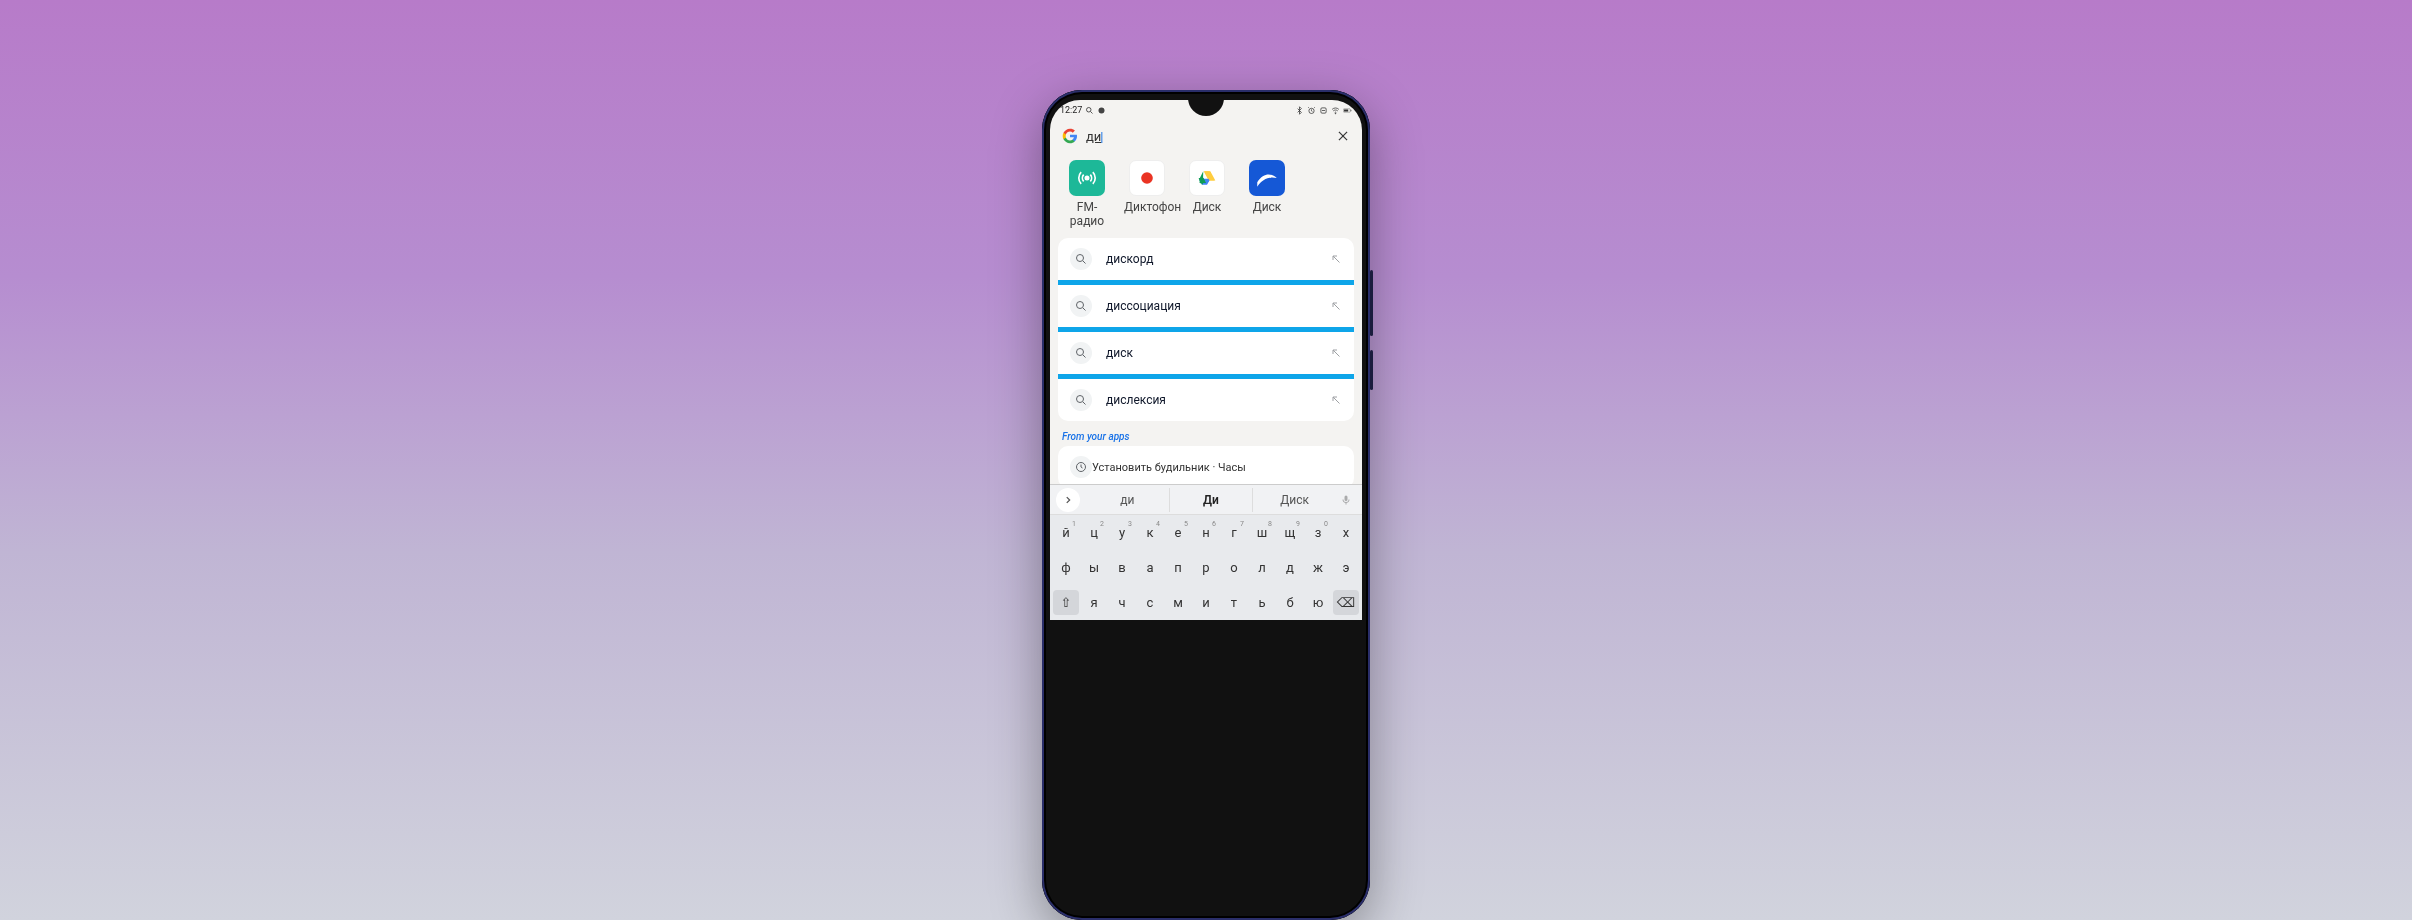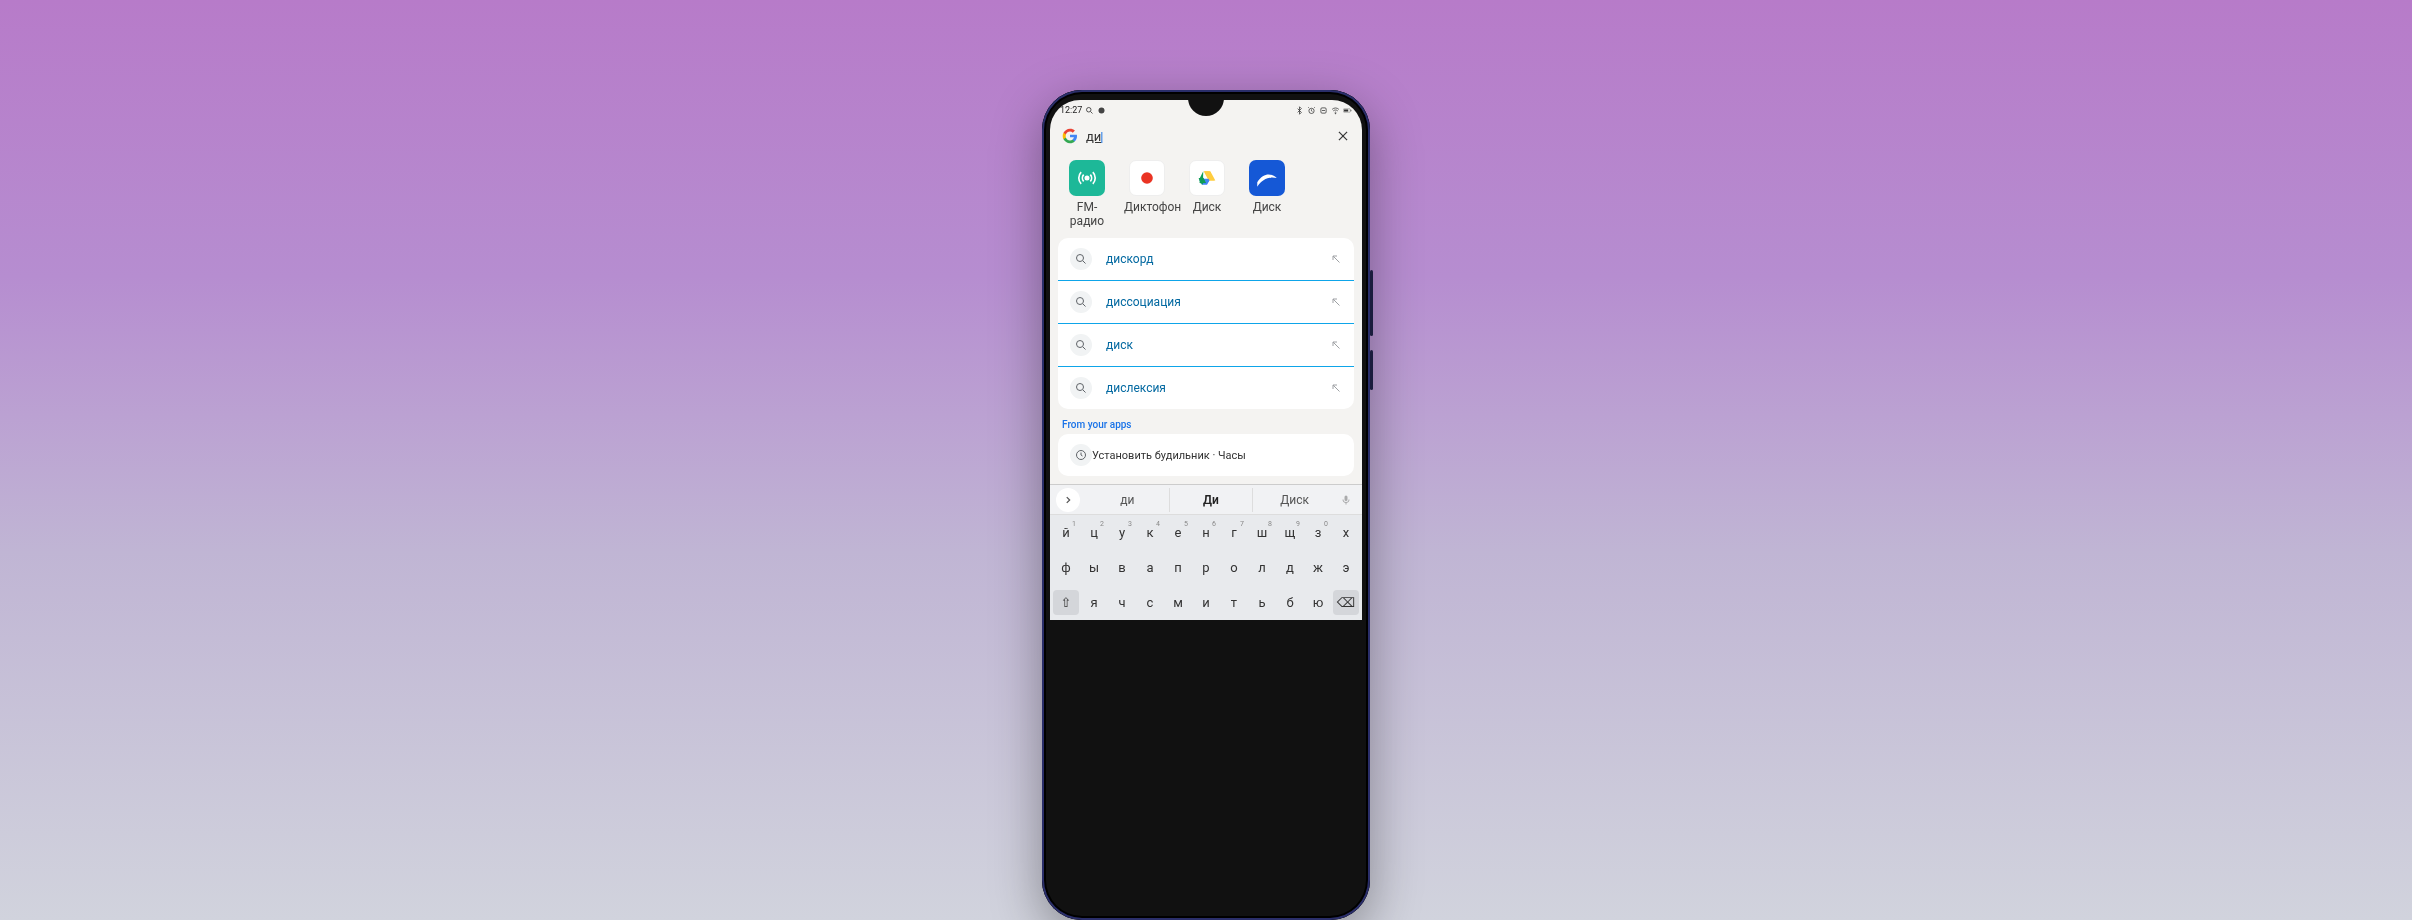--- a/index.html
+++ b/index.html
@@ -60,28 +60,28 @@
   @keyframes blink { 50% {opacity:0;} }
   .close-x { width: 14px; height: 14px; }
   .apps-row { display: flex; gap: 14px; padding: 8px 14px 10px; }
   .app { width: 46px; text-align: center; }
   .app-icon { width: 36px; height: 36px; border-radius: 7px; margin: 0 auto 4px; display:flex; align-items:center; justify-content:center; }
   .app-label { font-size: 12px; color: #444; }
   .suggestions { margin: 0 8px; background:#fff; border-radius: 10px; overflow:hidden;}
   .sugg {
     display: flex; align-items: center;
     padding: 10px 12px;
-    border-top: 1px solid #0ea5e9;
+    border-top: 5px solid #0ea5e9;
     gap: 14px;
   }
   .sugg:first-child { border-top: none; }
   .sugg-icon { width: 22px; height: 22px; border-radius:50%; background:#f1f3f4; display:flex; align-items:center; justify-content:center;}
-  .sugg-text { flex: 1; font-size: 12px; color:#0369a1;}
+  .sugg-text { flex: 1; font-size: 12px; color:#0f172a;}
   .sugg-arrow { width:12px; height:12px; opacity:.6;}
-  .section-label { font-size: 10px; color:#1a73e8; padding: 10px 12px 4px; font-weight:500;}
+  .section-label { font-size: 10px; color:#1a73e8; padding: 10px 12px 4px; font-weight:500;font-style:italic;}
   .app-result { margin:0 8px; background:#fff; border-radius:10px; padding:10px 12px; display:flex; align-items:center; font-size:11px; color:#333;}
   .app-result .sugg-icon{background:#f1f3f4;}
   .keyboard {
     position:absolute; bottom:0; left:0; right:0;
     background:#e8eaed;
     border-top:1px solid #ccc;
   }
   .kb-suggest {
     display:flex; align-items:center; height:30px; background:#f1f2f4;
     border-bottom:1px solid #ddd;

